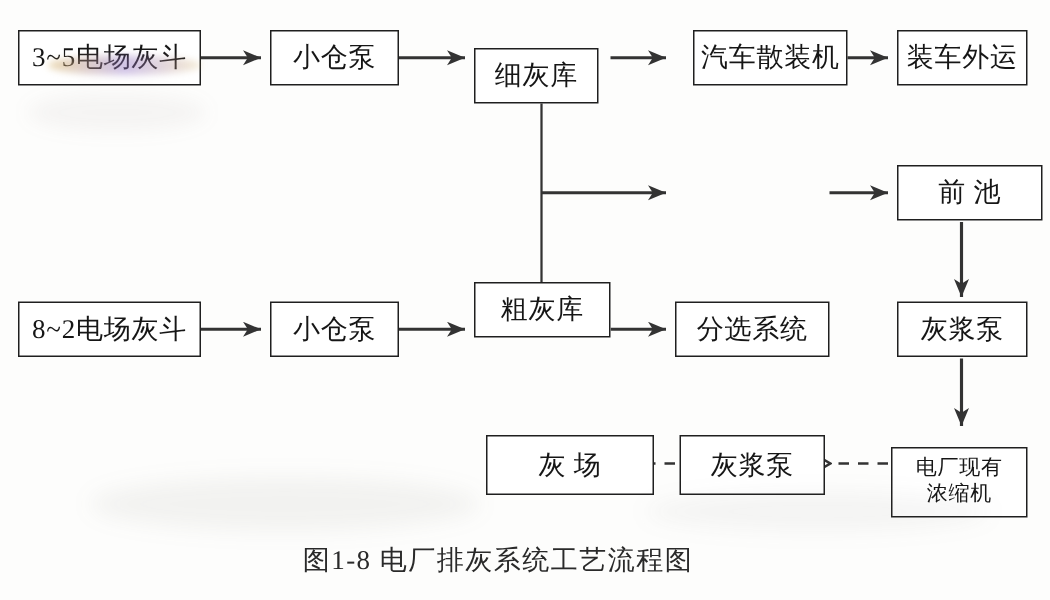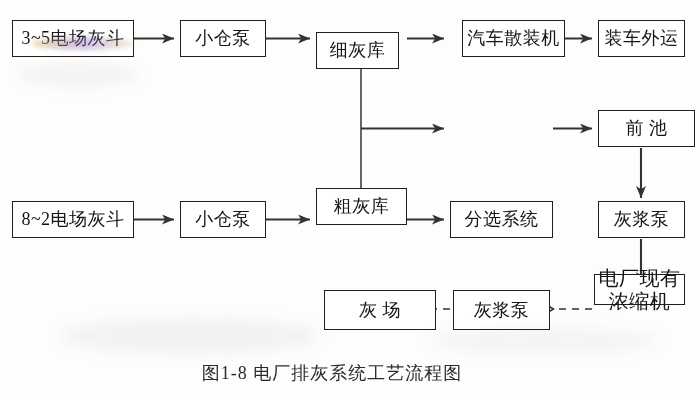--- a/index.html
+++ b/index.html
@@ -88,21 +88,21 @@
   <div class="node" style="left:598px;top:110px;width:97px;height:37px">前  池</div>
 
   <div class="node" style="left:12px;top:201px;width:122px;height:37px">8~2电场灰斗</div>
   <div class="node" style="left:180px;top:201px;width:86px;height:37px">小仓泵</div>
   <div class="node" style="left:316px;top:188px;width:91px;height:37px">粗灰库</div>
   <div class="node" style="left:450px;top:201px;width:103px;height:37px">分选系统</div>
   <div class="node" style="left:598px;top:201px;width:87px;height:37px">灰浆泵</div>
 
   <div class="node" style="left:324px;top:290px;width:112px;height:40px">灰  场</div>
   <div class="node" style="left:453px;top:290px;width:97px;height:40px">灰浆泵</div>
-  <div class="node" style="left:594px;top:274px;width:91px;height:31px;font-size:20px">电厂现有
+  <div class="node" style="left:594px;top:298px;width:91px;height:47px;font-size:14px">电厂现有
 浓缩机</div>
 
   <div class="caption">图1-8  电厂排灰系统工艺流程图</div>
 
   <div class="smudge smudge-hl"></div>
   <div class="smudge smudge-a"></div>
   <div class="smudge smudge-b"></div>
   <div class="smudge smudge-c"></div>
 </div>
 

